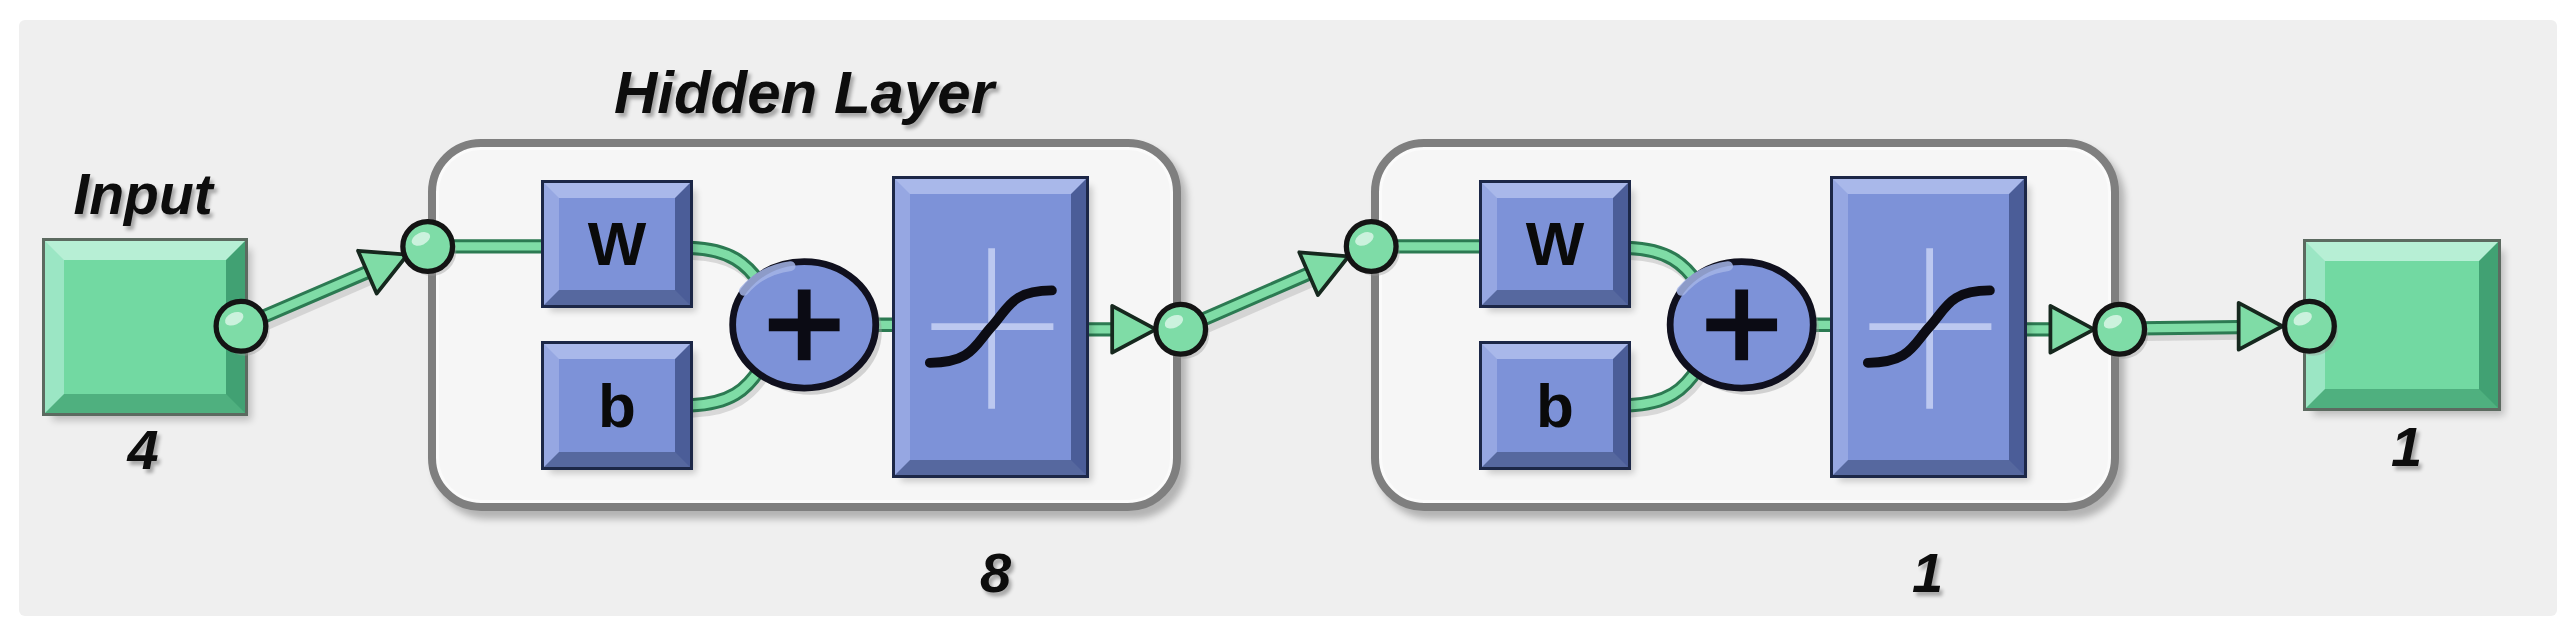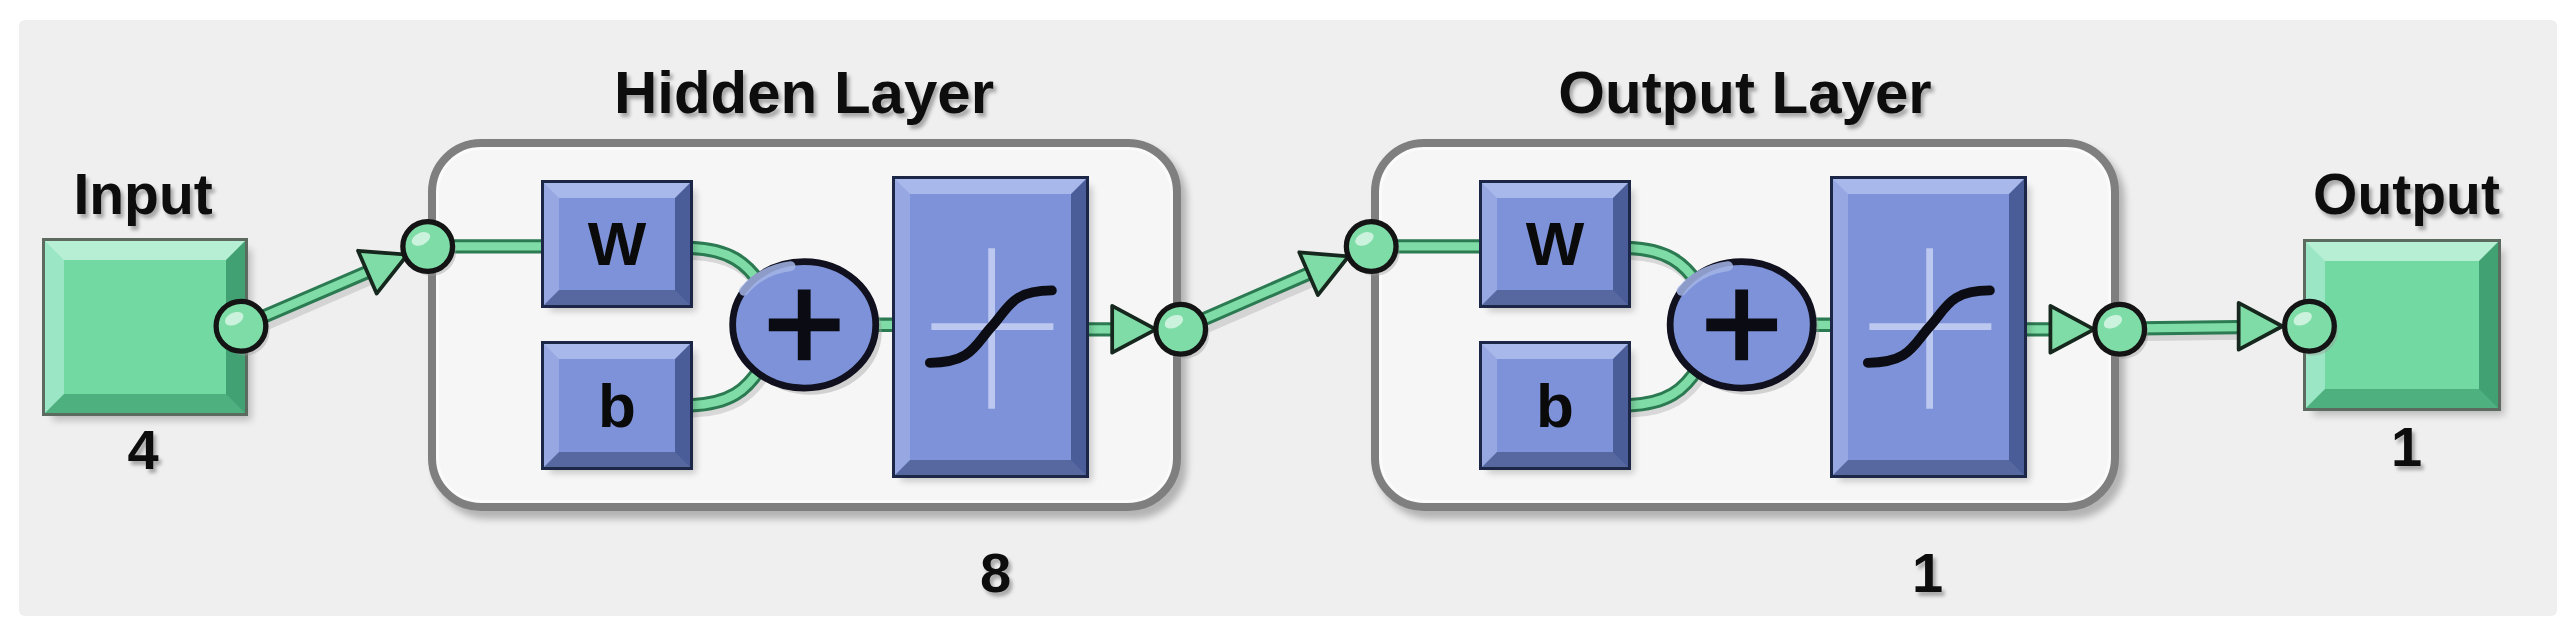--- a/index.html
+++ b/index.html
@@ -19,21 +19,21 @@
   .bevel{position:absolute;box-sizing:border-box;border-style:solid;}
   .gsq{border-width:19.6px;background:var(--green-face);
     border-color:var(--green-bevel-top) var(--green-bevel-right) var(--green-bevel-bottom) var(--green-bevel-left);
     box-shadow:0 0 0 3px #5c6a60, 6.8px 7.5px 7.5px rgba(0,0,0,.22);}
   .blue{border-width:15px;background:var(--blue-face);
     border-color:var(--blue-bevel-top) var(--blue-bevel-right) var(--blue-bevel-bottom) var(--blue-bevel-left);
     box-shadow:0 0 0 3px var(--blue-ring), 6px 6.8px 6.8px rgba(0,0,0,.2);
     display:flex;align-items:center;justify-content:center;}
   .glyph{font-weight:bold;font-size:62px;color:#0a0a0a;line-height:1;}
   .lbl{position:absolute;font-weight:bold;color:var(--ink);text-align:center;line-height:1;
-    text-shadow:3px 3.8px 3.8px rgba(0,0,0,.3);white-space:nowrap;}
+    text-shadow:3px 3.8px 3.8px rgba(0,0,0,.3);white-space:nowrap;font-style:italic;}
   .title{font-size:60px;}
   .iolabel{font-size:57px;text-align:center;}
   .dim{font-size:56px;}
   svg.wires{position:absolute;left:0;top:0;width:2576px;height:636px;z-index:5;}
   .layerbox,.gsq{z-index:2;}
   .blue{z-index:6;}
   .lbl{z-index:8;}
   .actsvg{position:absolute;left:-15px;top:-15px;width:191px;height:296px;}
   
   .wshadow{stroke:#b9b9b9;opacity:.5;fill:none;stroke-width:20;stroke-linecap:round;}
@@ -205,19 +205,17 @@
       <path class="scurve" d="M46,244 C102,244 106,220 128,196 C150,172 154,148 208,148"></path>
     </svg>
   </div>
 
   <div class="lbl iolabel" style="left:22.6px;top:166px;width:241px;">Input</div>
   <div class="lbl dim" style="left:22.6px;top:422px;width:241px;">4</div>
 
   <div class="lbl title" style="left:503px;top:63px;width:602px;">Hidden Layer</div>
   <div class="lbl dim" style="left:845px;top:545px;width:301px;">8</div>
 
-  <div class="lbl title" style="left:1444px;top:63px;width:602px;">Output Layer</div>
   <div class="lbl dim" style="left:1777px;top:545px;width:301px;">1</div>
 
-  <div class="lbl iolabel" style="left:2271px;top:166px;width:271px;">Output</div>
   <div class="lbl dim" style="left:2271px;top:419px;width:271px;">1</div>
 </div>
 
 
 </body></html>

